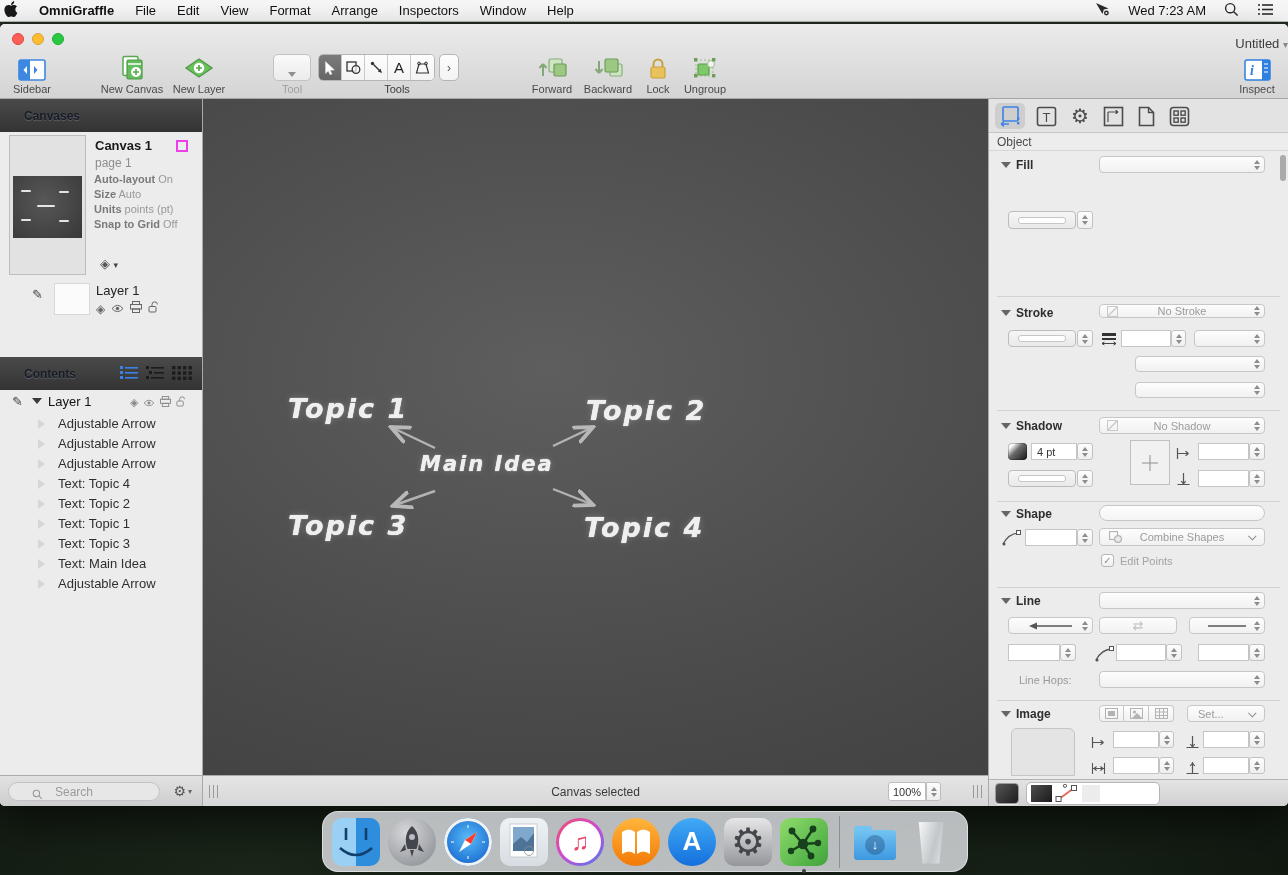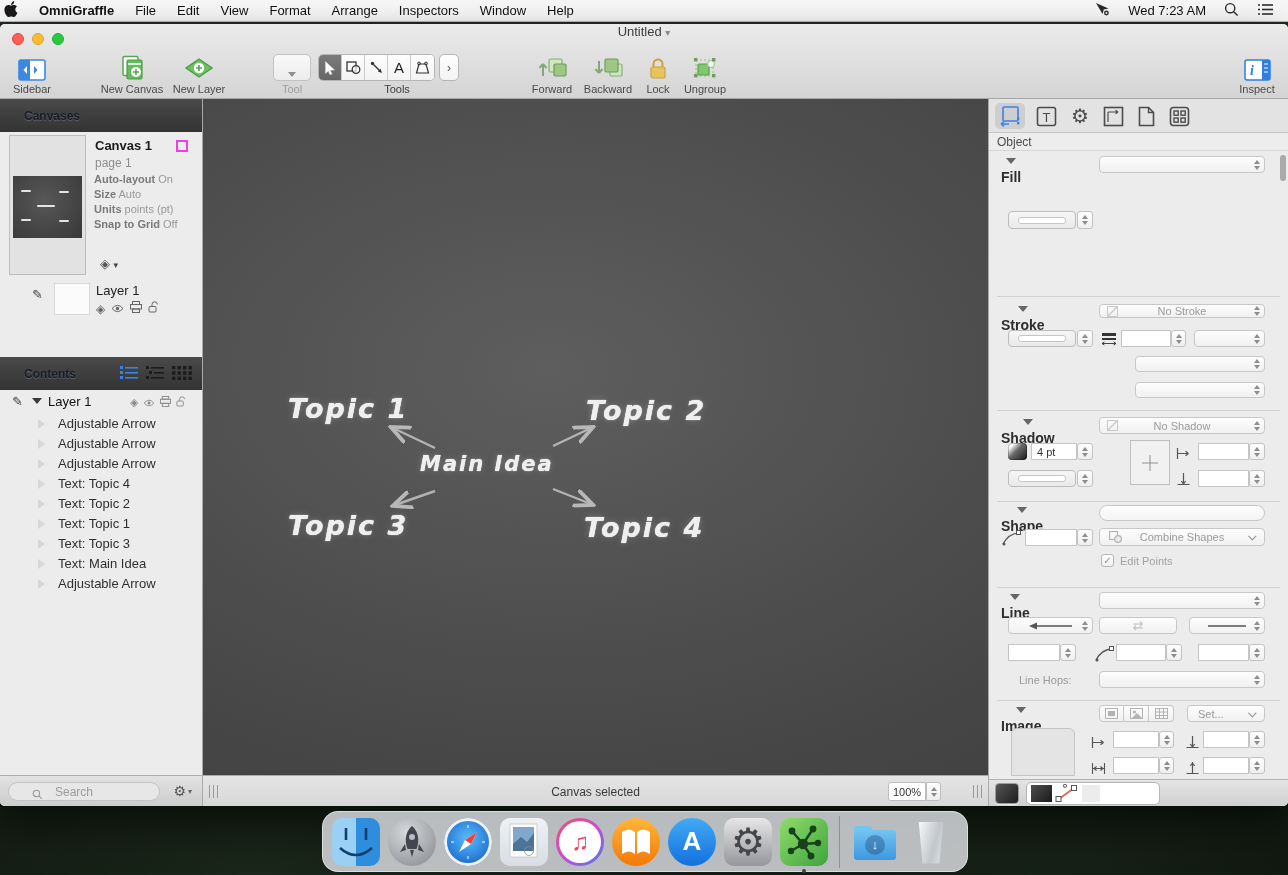--- a/index.html
+++ b/index.html
@@ -21,21 +21,21 @@
   .mb-app { font-weight:bold; }
   
   .window { position:absolute; top:24px; left:0; width:1288px; height:782px;
     border-radius:5px; box-shadow:0 18px 40px rgba(0,0,0,.55); background:#ececec; overflow:hidden; }
   .titlebar { position:absolute; top:0; left:0; right:0; height:75px;
     background:linear-gradient(#ebebeb,#d4d4d4); border-bottom:1px solid #a6a6a6; }
   .tl { position:absolute; top:9px; width:12px; height:12px; border-radius:50%; }
   .tl.r { left:12px; background:#ff5f57; border:1px solid #e0443e; }
   .tl.y { left:32px; background:#febc2e; border:1px solid #d6a243; }
   .tl.g { left:52px; background:#28c840; border:1px solid #1eaf34; }
-  .win-title { position:absolute; top:0; left:0; right:0; text-align:center; font-size:13px; color:#3c3c3c; }
+  .win-title { position:absolute; top:12px; left:0; right:0; text-align:right; font-size:13px; color:#3c3c3c; }
   .win-title .chev { color:#8a8a8a; font-size:10px; }
   .tb { position:absolute; top:26px; text-align:center; }
   .tb-icon { height:31px; display:flex; align-items:flex-end; justify-content:center; }
   .tb-label { font-size:11px; color:#4a4a4a; margin-top:2px; }
   .tools-seg { display:flex; border:1px solid #b5b5b5; border-radius:5px; overflow:hidden; background:#fff; height:27px; }
   .tseg { width:23px; display:flex; align-items:center; justify-content:center; border-right:1px solid #c9c9c9; background:linear-gradient(#fdfdfd,#f3f3f3); }
   .tseg:last-child { border-right:none; }
   .tseg.sel { background:linear-gradient(#7b7b7b,#666); }
   .chev-btn { width:20px; height:27px; border:1px solid #b5b5b5; border-radius:5px; background:linear-gradient(#fdfdfd,#f3f3f3);
     display:flex; align-items:center; justify-content:center; margin-left:4px; color:#555; font-size:12px; }
@@ -87,21 +87,21 @@
   .zoom-step { position:absolute; right:47px; top:6px; width:15px; height:19px; background:linear-gradient(#fdfdfd,#ededed);
     border:1px solid #bdbdbd; border-radius:0 3px 3px 0; display:flex; flex-direction:column; align-items:center; justify-content:center; gap:2px; }
   
   .inspector { position:absolute; left:988px; top:0; width:300px; height:707px; background:#ececec; border-left:1px solid #a9a9a9; }
   .insp-tabs { position:absolute; left:0; top:0; right:0; height:34px; background:#e3e3e3; border-bottom:1px solid #c5c5c5; }
   .itab { position:absolute; top:4px; width:30px; height:26px; border-radius:5px; display:flex; align-items:center; justify-content:center; }
   .itab.sel { background:#cecece; }
   .insp-subhdr { position:absolute; left:0; top:34px; right:0; height:18px; background:#ededed; border-bottom:1px solid #d6d6d6;
     font-size:12px; color:#4c4c4c; display:flex; align-items:center; padding-left:8px; }
   .scroll-thumb { position:absolute; right:2px; top:56px; width:6px; height:26px; border-radius:3px; background:#aaa; }
-  .sec-label { position:absolute; font-size:14px; font-weight:bold; color:#2e2e2e; display:flex; align-items:center; gap:5px;flex-direction:column; }
+  .sec-label { position:absolute; font-size:12px; font-weight:bold; color:#2e2e2e; display:flex; align-items:center; gap:5px; }
   .sec-label .tri { width:0; height:0; border-left:5px solid transparent; border-right:5px solid transparent; border-top:6px solid #666; }
   .hr { position:absolute; left:8px; right:8px; height:1px; background:#d2d2d2; }
   .dd, .btnw { position:absolute; background:linear-gradient(#fdfdfd,#f1f1f1); border:1px solid #c7c7c7; border-radius:4px;
     font-size:11px; color:#9b9b9b; display:flex; align-items:center; justify-content:center; }
   .field { position:absolute; background:linear-gradient(#fdfdfd,#f4f4f4); border:1px solid #c7c7c7; border-radius:8px; }
   .ud { position:absolute; right:4px; top:50%; transform:translateY(-50%); display:flex; flex-direction:column; gap:2px; }
   .tu { width:0; height:0; border-left:3px solid transparent; border-right:3px solid transparent; border-bottom:4px solid #8d8d8d; }
   .td { width:0; height:0; border-left:3px solid transparent; border-right:3px solid transparent; border-top:4px solid #8d8d8d; }
   .well { position:absolute; background:linear-gradient(#f6f6f6,#e9e9e9); border:1px solid #bcbcbc; border-radius:4px;
     display:flex; align-items:center; justify-content:center; }

